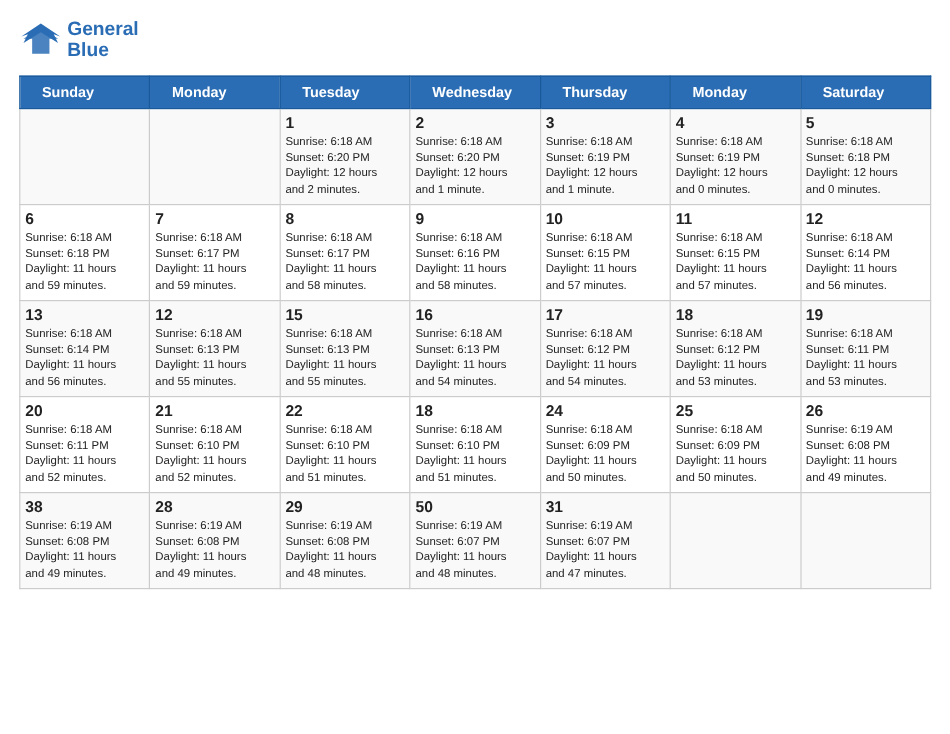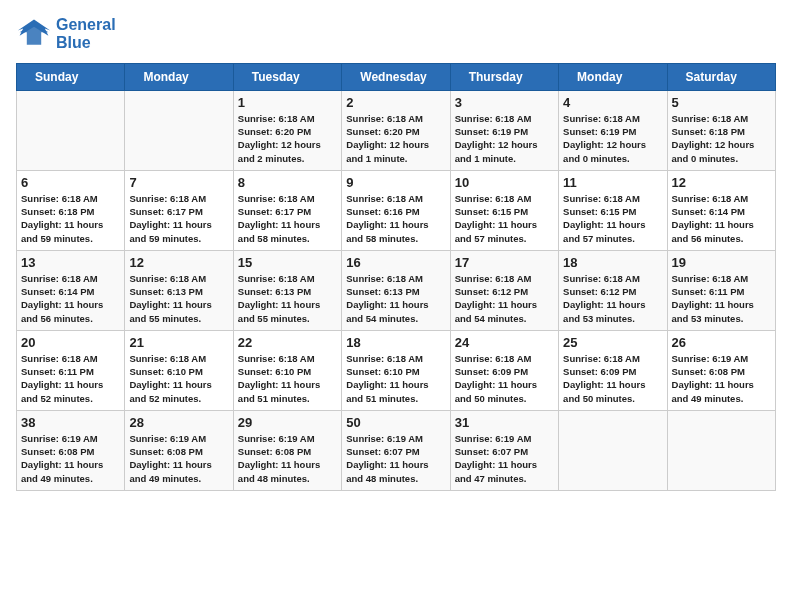--- a/index.html
+++ b/index.html
@@ -67,21 +67,20 @@
     .day-num {
       font-size: 13px;
       font-weight: bold;
       display: block;
       margin-bottom: 2px;
     }
     .day-info {
       font-size: 9.5px;
       line-height: 1.4;
       color: #222;
-      font-weight: bold;
     }
   </style>
 </head>
 <body>
 
 <div class="header">
   <div class="logo">
     <svg class="logo-bird" viewBox="0 0 40 40">
       <polygon points="20,8 36,18 28,18 28,32 12,32 12,18 4,18" fill="#2a6db5" opacity="0.85"></polygon>
       <polygon points="20,4 38,16 32,14 36,22 20,12 4,22 8,14 2,16" fill="#2a6db5"></polygon>

